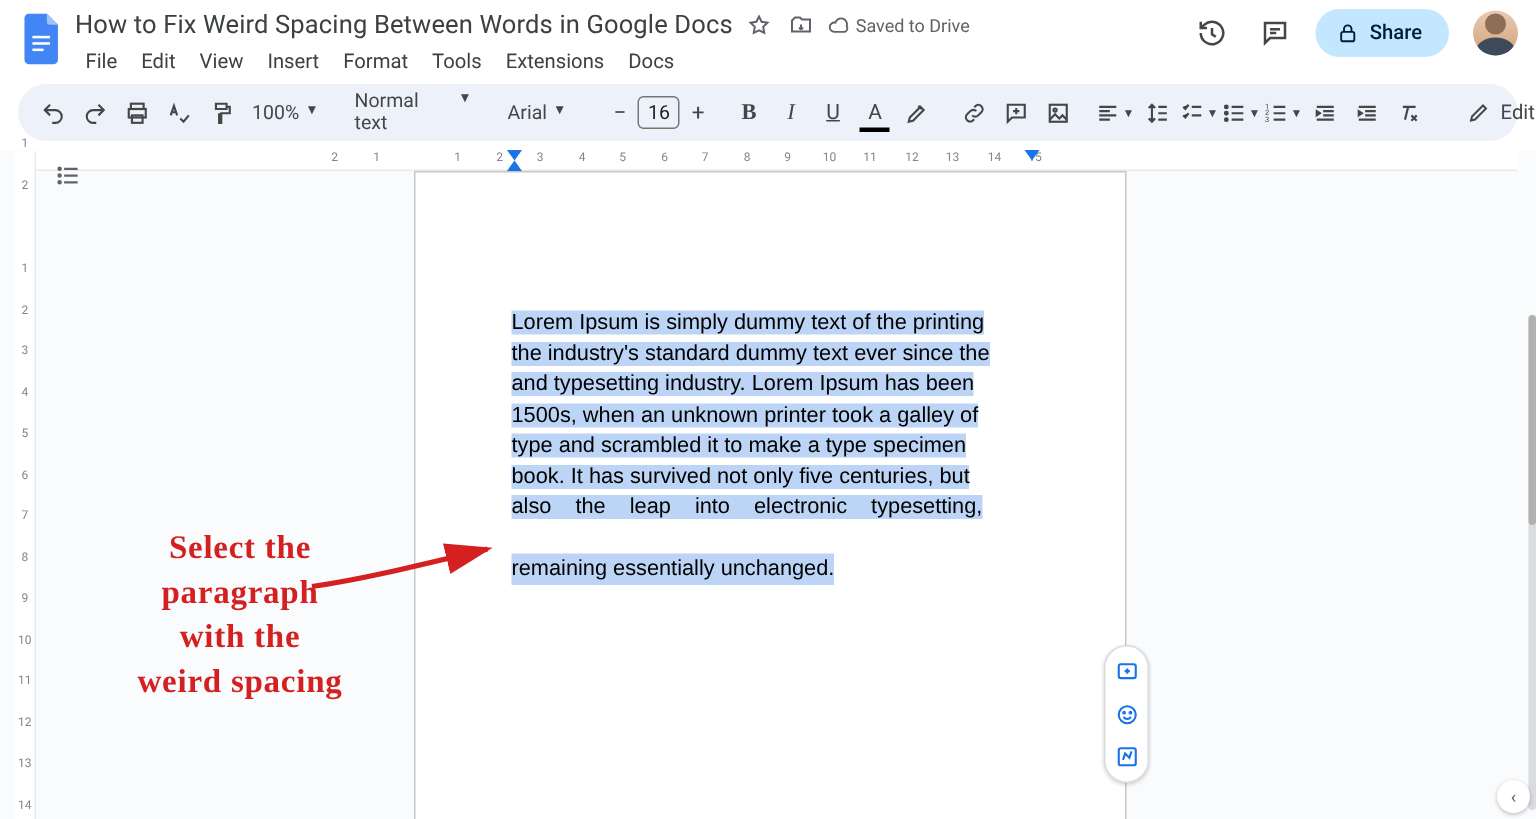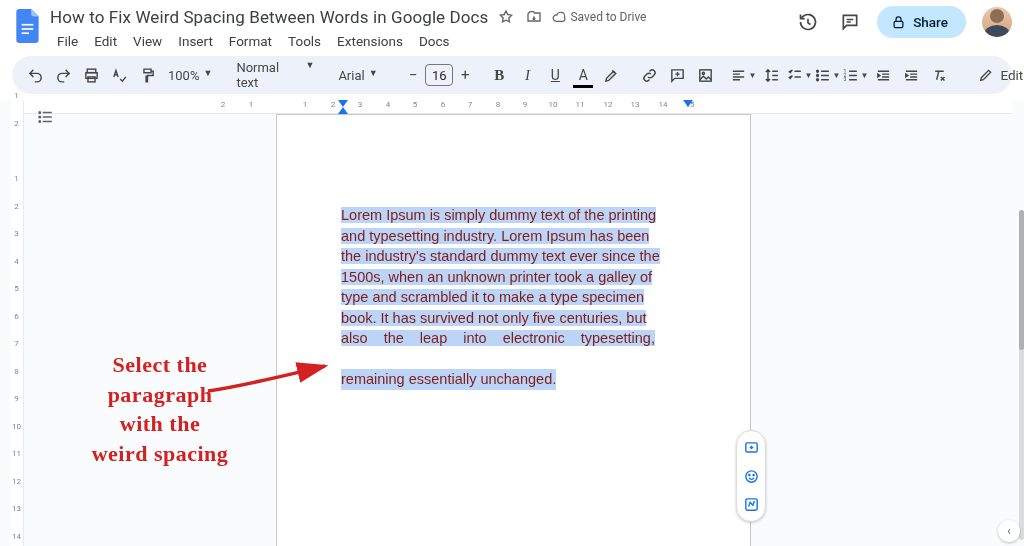--- a/index.html
+++ b/index.html
@@ -54,21 +54,21 @@
   .htick { position:absolute; top:0; font-size:8px; color:#80868b; transform: translateX(-50%); }
   .indent-marker { position:absolute; top:0; width:0; height:0; }
   .indent-top { border-left:5px solid transparent; border-right:5px solid transparent; border-top:7px solid #1a73e8; }
   .indent-bot { border-left:5px solid transparent; border-right:5px solid transparent; border-bottom:7px solid #1a73e8; top:7px; }
 
   .outline-btn { position:absolute; left: 34px; top: 6px; width: 22px; height: 22px; display:flex; align-items:center; justify-content:center; color:#5f6368; cursor:pointer; }
   .outline-btn svg { width: 18px; height: 18px; }
 
   .page { position: absolute; left: 276px; top: 14px; width: 475px; height: 620px; background: #fff; border: 1px solid #c7c7c7; }
 
-  .para { position: absolute; left: 64px; top: 90px; width: 345px; font-family: Arial, sans-serif; font-size: 14.5px; color: #7f1d1d; line-height: 1.42; }
+  .para { position: absolute; left: 64px; top: 90px; width: 345px; font-family: Arial, sans-serif; font-size: 14.5px; color: #000000; line-height: 1.42; }
   .para span { background: #bcd4f5; }
   .j { text-align: justify; }
   .last-line { text-align: left; display: inline-block; margin-top: 20px; }
 
   
   .side-pill { position: absolute; left: 736px; top: 330px; width: 30px; background:#fff; border:1px solid #dadce0; border-radius: 16px; box-shadow: 0 1px 3px rgba(0,0,0,0.2); display:flex; flex-direction:column; align-items:center; padding: 4px 0; gap: 2px; }
   .side-pill .sp-btn { width: 26px; height: 26px; display:flex; align-items:center; justify-content:center; color:#1a73e8; cursor:pointer; }
   .side-pill .sp-btn svg { width: 17px; height: 17px; }
 
   
@@ -354,22 +354,22 @@
         <circle cx="5" cy="6" r="1" fill="currentColor"></circle>
         <circle cx="5" cy="12" r="1" fill="currentColor"></circle>
         <circle cx="5" cy="18" r="1" fill="currentColor"></circle>
         <path d="M9 6h12M9 12h12M9 18h12"></path>
       </svg>
   </div>
 
   <div class="page">
     <div class="para">
       <div class="j"><span>Lorem Ipsum is simply dummy text of the printing</span></div>
+      <div class="j"><span>the industry's standard dummy text ever since the</span></div>
       <div class="j"><span>and typesetting industry. Lorem Ipsum has been</span></div>
-      <div class="j"><span>the industry's standard dummy text ever since the</span></div>
       <div class="j"><span>1500s, when an unknown printer took a galley of</span></div>
       <div class="j"><span>type and scrambled it to make a type specimen</span></div>
       <div class="j"><span>book. It has survived not only five centuries, but</span></div>
       <div class="j"><span style="word-spacing:12px">also the leap into electronic typesetting,</span></div>
       <div><span class="last-line">remaining essentially unchanged.</span></div>
     </div>
   </div>
 
   <div class="side-pill">
     <div class="sp-btn">

